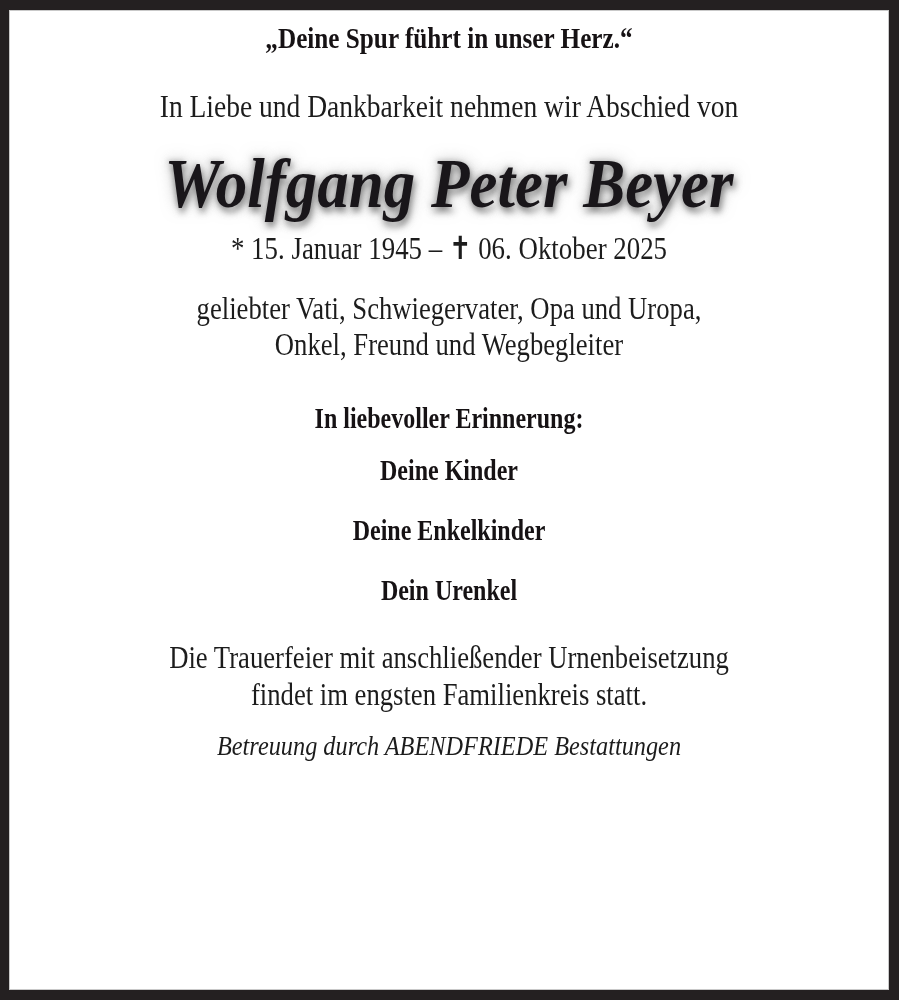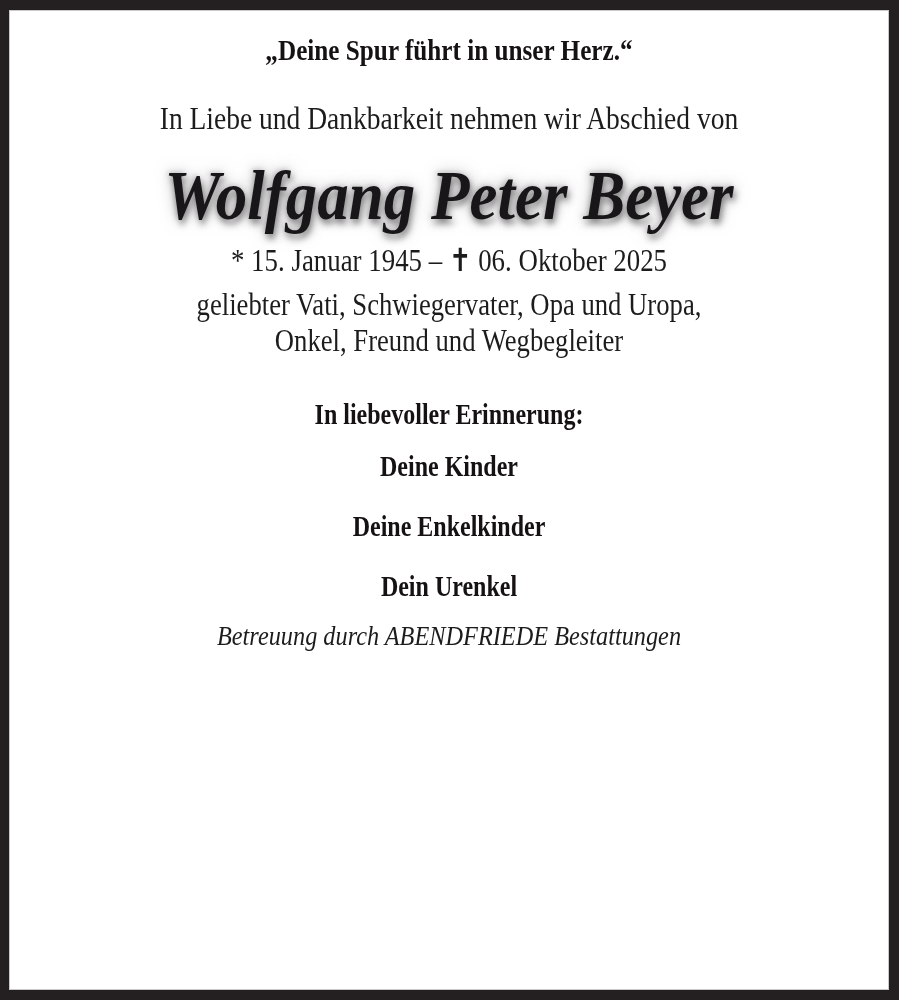--- a/index.html
+++ b/index.html
@@ -15,21 +15,21 @@
     font-family:"Liberation Serif","DejaVu Serif",serif;
     color:var(--text);
     position:relative;
   }
   .page{
     position:absolute;
     left:9px; top:10px; right:10px; bottom:10px;
     background:var(--page);
     border:1px solid var(--inner_border);
     text-align:center;
-    padding-top:20px;
+    padding-top:8px;
     overflow:hidden;
   }
   .line{display:block; transform-origin:50% 50%;}
   .quote{
     font-size:30px; line-height:38px; font-weight:bold;
     transform:scaleX(0.84);
     color:#161214;
   }
   .intro{
     font-size:32px; line-height:38px; margin-top:30px;
@@ -43,21 +43,21 @@
     text-shadow:
       2px 5px 7px rgba(110,110,110,0.75),
       -2px -1px 6px rgba(160,160,160,0.55),
       0 0 16px rgba(140,140,140,0.6);
     white-space:nowrap;
   }
   .dates{
     font-size:32px; line-height:38px; margin-top:2px;
     transform:scaleX(0.84);
   }
-  .relations{margin-top:8px;}
+  .relations{margin-top:24px;}
   .relations .line{
     font-size:31px; line-height:36px;
     transform:scaleX(0.86);
   }
   .memory-heading{
     font-size:30px; line-height:34px; margin-top:38px;
     font-weight:bold; transform:scaleX(0.80);
     color:#161214;
   }
   .group-heading{
@@ -102,16 +102,20 @@
   </div>
 
   <div class="line memory-heading">In liebevoller Erinnerung:</div>
 
   <div class="line group-heading gh-kinder">Deine Kinder</div>
 
   <div class="line group-heading gh-enkel">Deine Enkelkinder</div>
 
   <div class="line group-heading gh-urenkel">Dein Urenkel</div>
 
+  <div class="funeral">
+    <span class="line">Die Trauerfeier mit anschließender Urnenbeisetzung</span>
+    <span class="line">findet im engsten Familienkreis statt.</span>
+  </div>
 
   <div class="line care-note">Betreuung durch ABENDFRIEDE Bestattungen</div>
 
 </div>
 
 </body></html>

